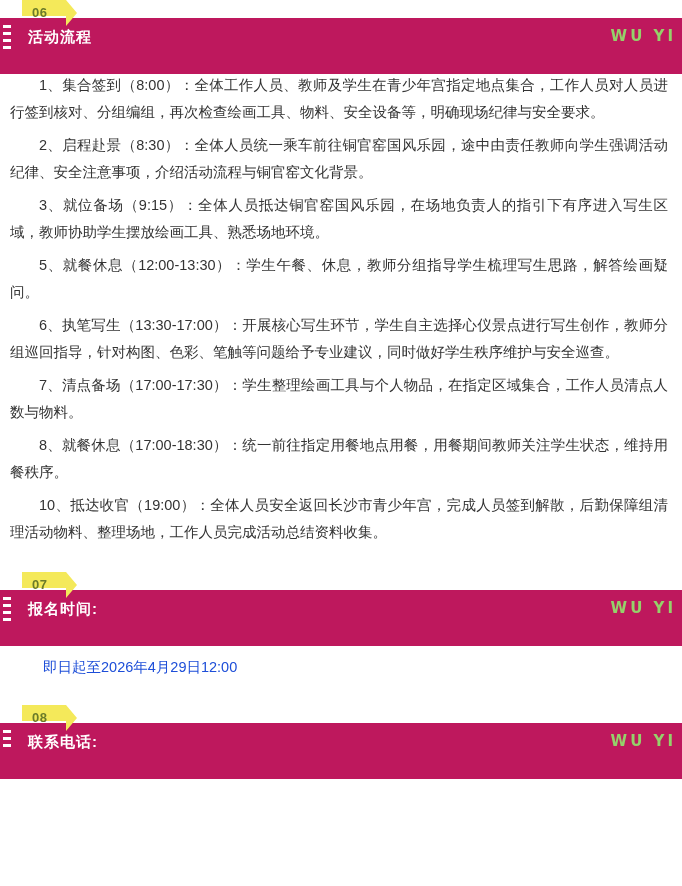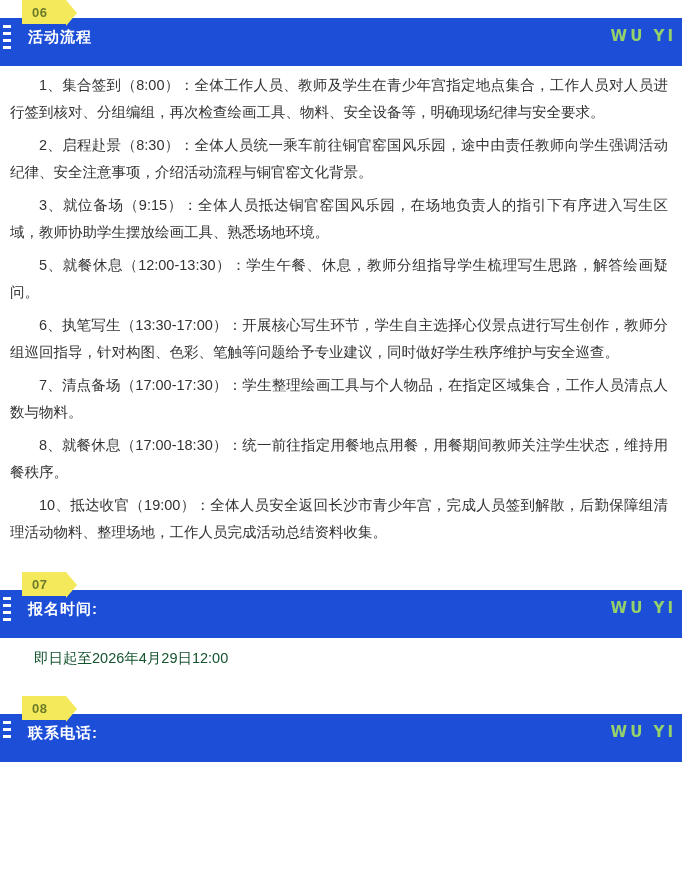--- a/index.html
+++ b/index.html
@@ -28,21 +28,21 @@
   }
   .section-head {
     position: relative;
     height: 58px;
   }
   
   .num-tag {
     position: absolute;
     left: 22px;
     top: 0px;
-    height: 24px;
+    height: 16px;
     min-width: 44px;
     background: #f4e95a;
     color: #6b7b2a;
     font-size: 13px;
     font-weight: bold;
     letter-spacing: 0.5px;
     line-height: 26px;
     padding: 0 10px 0 10px;
     box-sizing: border-box;
     z-index: 3;
@@ -57,22 +57,22 @@
     border-top: 13px solid transparent;
     border-bottom: 13px solid transparent;
     border-left: 11px solid #f4e95a;
   }
   
   .green-bar {
     position: absolute;
     left: 0;
     top: 18px;
     width: 682px;
-    height: 48px;
-    background: #1d4ed8;
+    height: 56px;
+    background: #be185d;
     box-sizing: border-box;
     z-index: 2;
   }
   .green-bar .title {
     position: absolute;
     left: 28px;
     top: 10px;
     font-size: 15px;
     font-weight: bold;
     color: #ffffff;
@@ -117,25 +117,25 @@
   }
   .body-text p {
     margin: 0 0 6px 0;
     font-size: 14.5px;
     line-height: 27px;
     text-indent: 2em;
     text-align: justify;
     color: #333333;
   }
   .simple-line {
-    margin: 0;
+    margin: 9px;
     padding: 16px 0 0 34px;
     font-size: 14.5px;
     line-height: 24px;
-    color: #14532d;
+    color: #1d4ed8;
   }
   .gap-before { margin-top: 26px; }
 </style>
 </head>
 <body>
 
 <div class="page">
 
   <div class="section">
     <div class="section-head">

